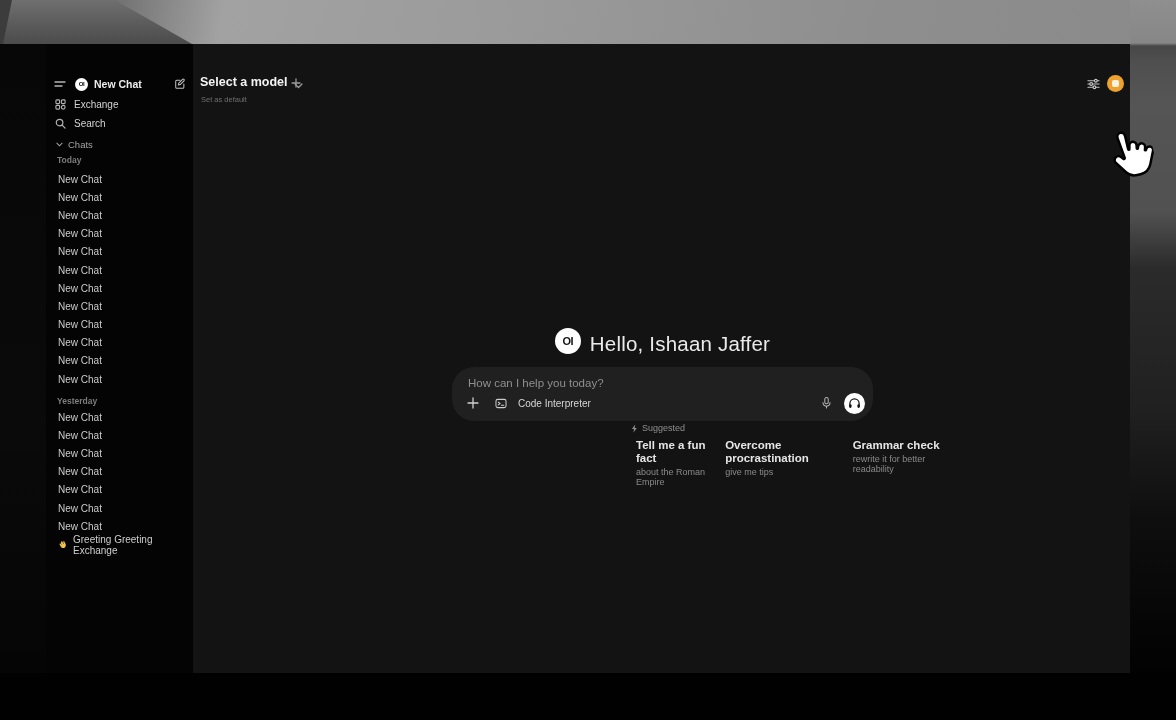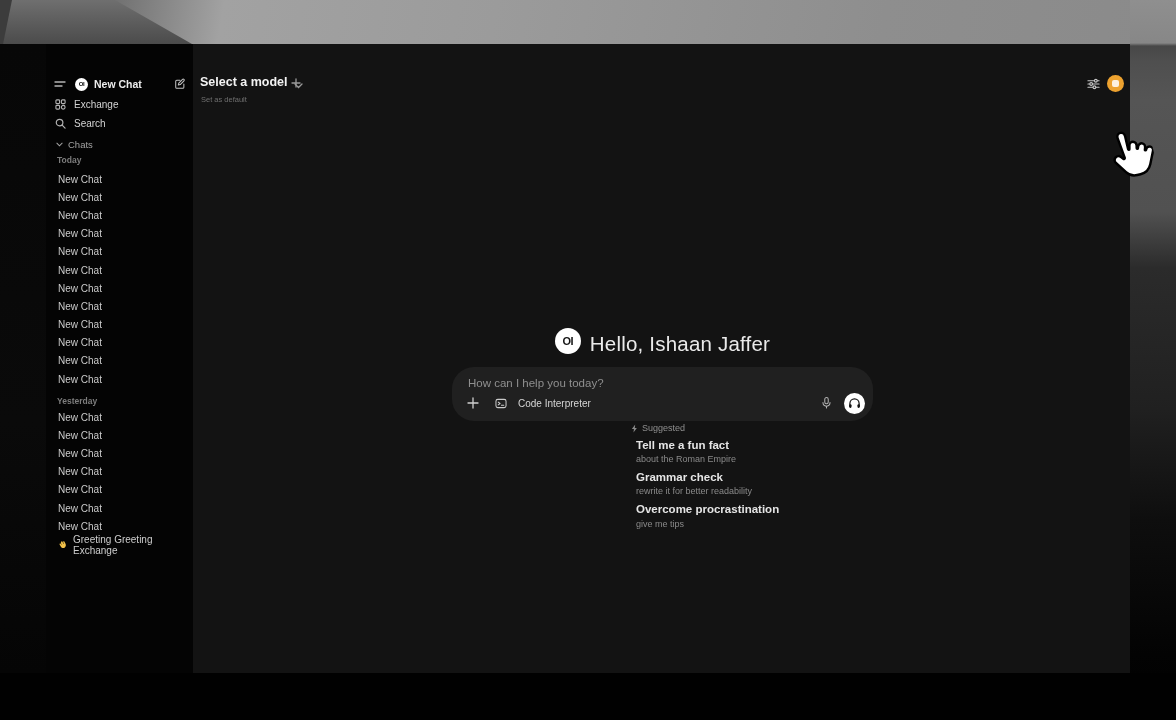--- a/index.html
+++ b/index.html
@@ -73,21 +73,21 @@
   .ci-chip .icon { color:#cccccc; }
   .ci-chip .lbl { font-size:10px; font-weight:500; color:#d6d6d6; }
   .c-grow { flex:1; }
   .c-mic { color:#b3b3b3; cursor:pointer; margin-right:12px; }
   .voice-btn { width:21px; height:21px; border-radius:50%; background:#fff; color:#111;
     display:flex; align-items:center; justify-content:center; cursor:pointer; }
 
   .suggested-hdr { position:absolute; left:438px; top:379px; display:flex; align-items:center; gap:4px; }
   .suggested-hdr .bolt { color:#8a8a8a; }
   .suggested-hdr .lbl { font-size:9px; font-weight:500; color:#8f8f8f; }
-  .sugg-list { position:absolute; left:443px; top:395px; display:flex; flex-direction:column; width:320px; }
+  .sugg-list { position:absolute; left:443px; top:395px; display:flex; flex-direction:row; width:320px; }
   .sugg-item { margin-bottom:7px; cursor:pointer; }
   .sugg-title { font-size:11.5px; font-weight:600; color:#e5e5e5; line-height:1.15; }
   .sugg-sub { font-size:9px; color:#8a8a8a; margin-top:2px; }
 
   .cursor { position:absolute; left:1102px; top:129px; transform:rotate(-13deg); pointer-events:none; }
   svg { display:block; }
 </style>
 </head>
 <body>
 
@@ -317,27 +317,27 @@
       </div>
 
       <div class="sugg-list">
 
           <div class="sugg-item">
             <div class="sugg-title">Tell me a fun fact</div>
             <div class="sugg-sub">about the Roman Empire</div>
           </div>
 
           <div class="sugg-item">
+            <div class="sugg-title">Overcome procrastination</div>
+            <div class="sugg-sub">give me tips</div>
+          </div>
+
+          <div class="sugg-item">
             <div class="sugg-title">Grammar check</div>
             <div class="sugg-sub">rewrite it for better readability</div>
-          </div>
-
-          <div class="sugg-item">
-            <div class="sugg-title">Overcome procrastination</div>
-            <div class="sugg-sub">give me tips</div>
           </div>
         </div>
 
     </div>
   </div>
 
   <div class="cursor">
     <svg width="52" height="54" viewBox="0 0 32 33">
       <path d="M12.2 4.2c0-1.5 1.1-2.6 2.4-2.6 1.3 0 2.4 1.1 2.4 2.6v8.3c0 .5.7.6.8.1l.5-2.2c.3-1.3 1.5-2.1 2.7-1.8 1.2.3 1.9 1.5 1.6 2.8l-.3 1.6c-.1.5.5.7.7.2l.4-1c.5-1.2 1.8-1.8 2.9-1.3 1.1.5 1.6 1.8 1.1 3l-.4 1.1c-.2.5.4.8.7.3l.2-.4c.6-1.1 1.9-1.5 2.9-.9 1 .6 1.4 2 .8 3.1l-3.4 7.5c-1.3 2.8-4.1 4.6-7.2 4.6h-2.1c-2.5 0-4.9-1.2-6.3-3.3l-4.8-6.9c-.8-1.1-.5-2.6.6-3.4 1-.7 2.5-.5 3.3.5l1.1 1.4c.3.4 1 .2 1-.3z" fill="#fff" stroke="#000" stroke-width="1.5" stroke-linejoin="round"></path>
     </svg>

